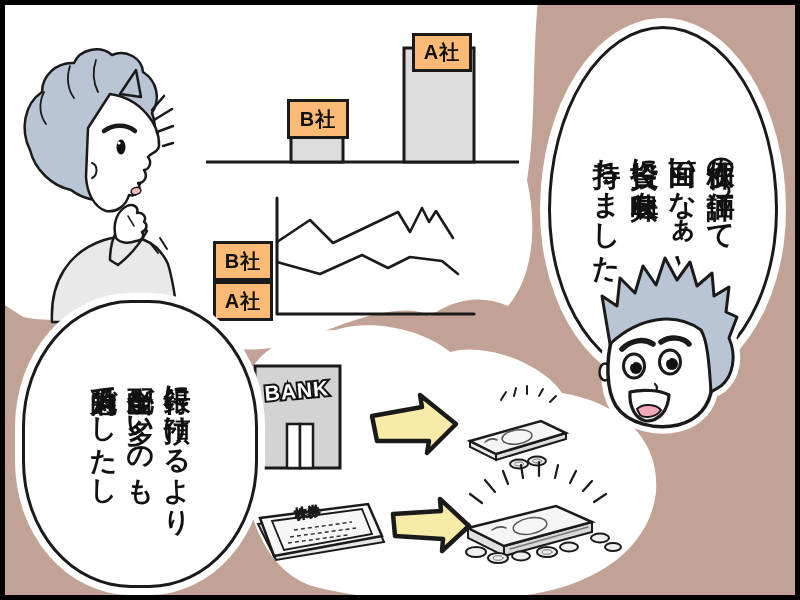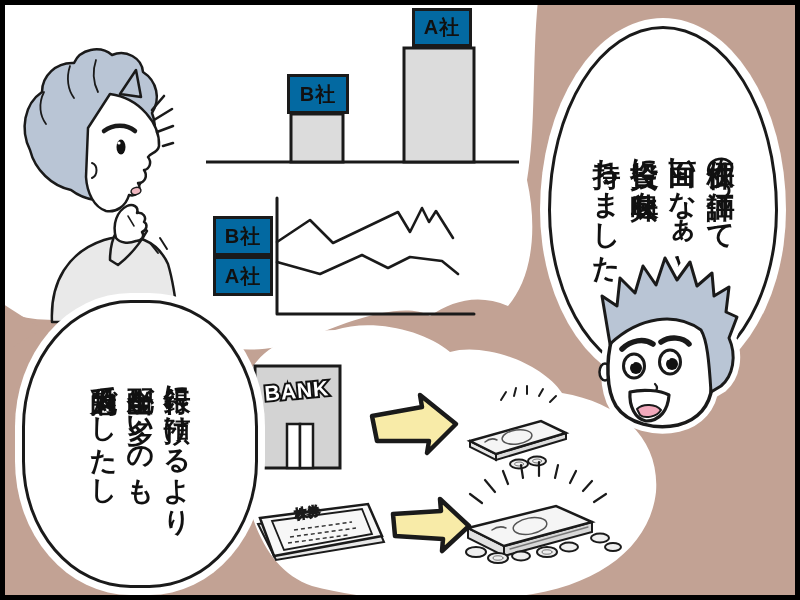--- a/index.html
+++ b/index.html
@@ -2,23 +2,23 @@
 <html><head>
 <meta charset="utf-8">
 <style>
   html,body{margin:0;padding:0;background:#fff;}
   .stage{position:relative;width:800px;height:600px;overflow:hidden;background:#fff;
          font-family:"Liberation Sans","DejaVu Sans",sans-serif;}
   .stage svg{position:absolute;left:0;top:0;}
   #art-main{z-index:1;}
   #art-face{z-index:4;pointer-events:none;}
   .frame{position:absolute;inset:0;border:5px solid #000;z-index:9;pointer-events:none;}
-  .chart-label{position:absolute;background:#0369a1;border:3px solid #1a1a1a;z-index:2;
+  .chart-label{position:absolute;background:#fdba74;border:3px solid #1a1a1a;z-index:2;
                display:flex;align-items:center;justify-content:center;
-               font-weight:bold;font-size:20px;color:#111;letter-spacing:1px;}
+               font-weight:bold;font-size:20px;color:#111;letter-spacing:1px;margin-top:25px;}
   .bubble{position:absolute;background:#fff;border:3px solid #1a1a1a;z-index:3;
           display:flex;align-items:center;justify-content:center;}
   .vtext{writing-mode:vertical-rl;text-orientation:upright;white-space:pre-line;
          font-weight:bold;color:#111;}
   #bubble-right{left:548px;top:26px;width:224px;height:348px;
                 border-radius:50%/52% 52% 48% 48%;box-shadow:0 0 0 8px #fff;}
   #bubble-right .vtext{font-size:28px;line-height:1.36;}
   #bubble-left{left:22px;top:300px;width:230px;height:282px;
                border-radius:46%/44%;box-shadow:0 0 0 7px #fff;}
   #bubble-left .vtext{font-size:27px;line-height:1.36;}

